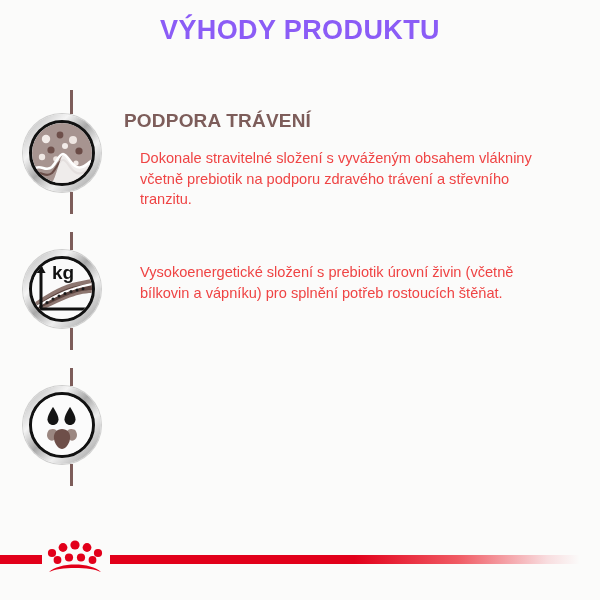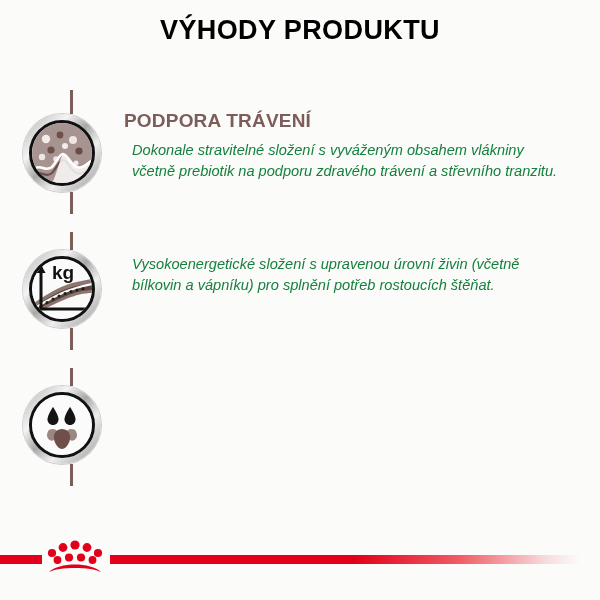--- a/index.html
+++ b/index.html
@@ -23,21 +23,21 @@
     background: #fbfbfa;
   }
 
   
   .page-title {
     position: absolute;
     top: 16px;
     left: 0;
     width: 600px;
     text-align: center;
-    color: #000000;
+    color: #8b5cf6;
     font-size: 27px;
     font-weight: bold;
     letter-spacing: 0.4px;
     line-height: 1.1;
     font-family: "Liberation Sans", sans-serif;
   }
 
   
   .benefits {
     position: absolute;
@@ -114,26 +114,25 @@
   .benefit-title {
     color: #7d5d5a;
     font-size: 19px;
     font-weight: bold;
     letter-spacing: 0.2px;
     margin: 0 0 3px 0;
     line-height: 1.15;
   }
 
   .benefit-body {
-    color: #15803d;
+    color: #ef4444;
     font-size: 14.6px;
     line-height: 1.42;
-    margin: 8px;
+    margin: 16px;
     max-width: 430px;
-    font-style: italic;
   }
 
   
   .footer {
     position: absolute;
     left: 0;
     bottom: 22px;
     width: 600px;
     height: 44px;
   }
@@ -222,21 +221,21 @@
                   <circle cx="51" cy="29.8" r="1.5"></circle>
               </g>
               <path d="M9 9 L9 50 L57 50" fill="none" stroke="#111" stroke-width="3" stroke-linecap="square"></path>
               <path d="M9 6 L4.4 14 L13.6 14 Z" fill="#111"></path>
               <text x="20" y="20" font-family="'Liberation Sans', sans-serif" font-size="19" font-weight="bold" fill="#111">kg</text>
             </svg>
           </div>
         </div>
       </div>
       <div class="text-col">
-        <p class="benefit-body">Vysokoenergetické složení s upravenou úrovní živin (včetně bílkovin a vápníku) pro splnění potřeb rostoucích štěňat.</p>
+        <p class="benefit-body">Vysokoenergetické složení s prebiotik úrovní živin (včetně bílkovin a vápníku) pro splnění potřeb rostoucích štěňat.</p>
       </div>
     </div>
 
     <div class="benefit-row">
       <div class="icon-col">
         <div class="connector top"></div>
         <div class="connector bottom"></div>
         <div class="badge">
           <div class="inner-ring">
             <svg width="60" height="60" viewBox="0 0 60 60">

